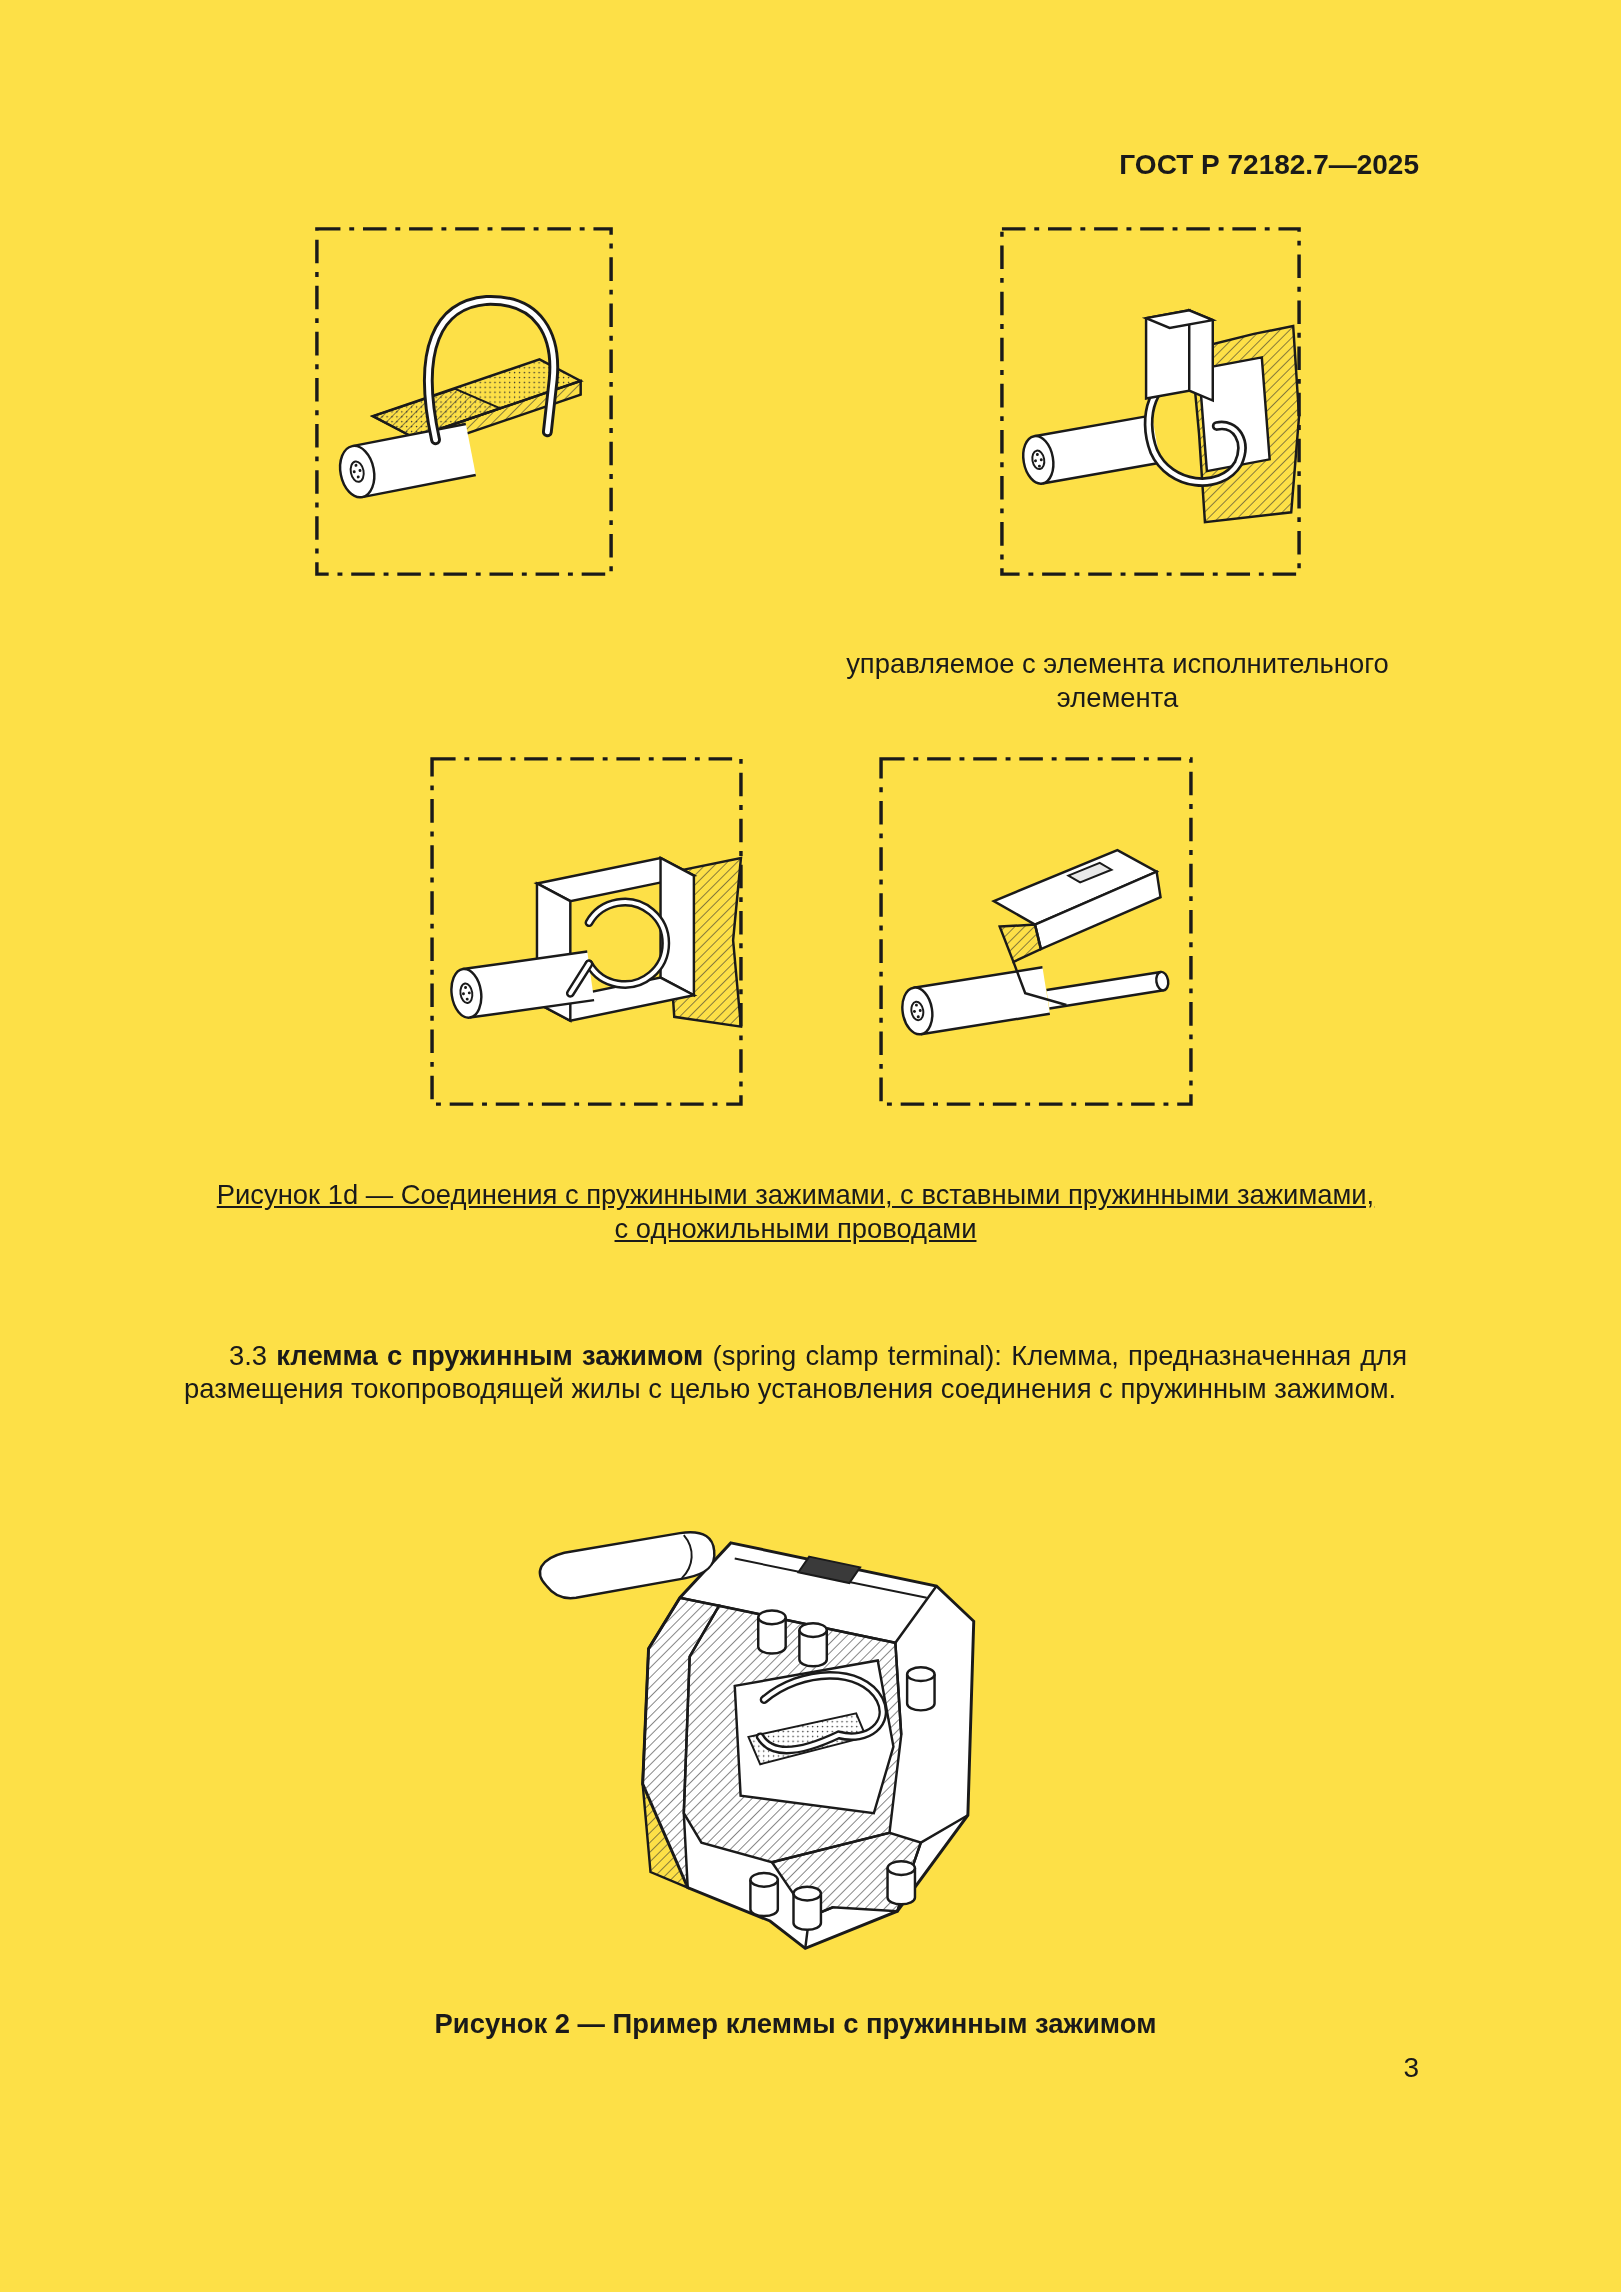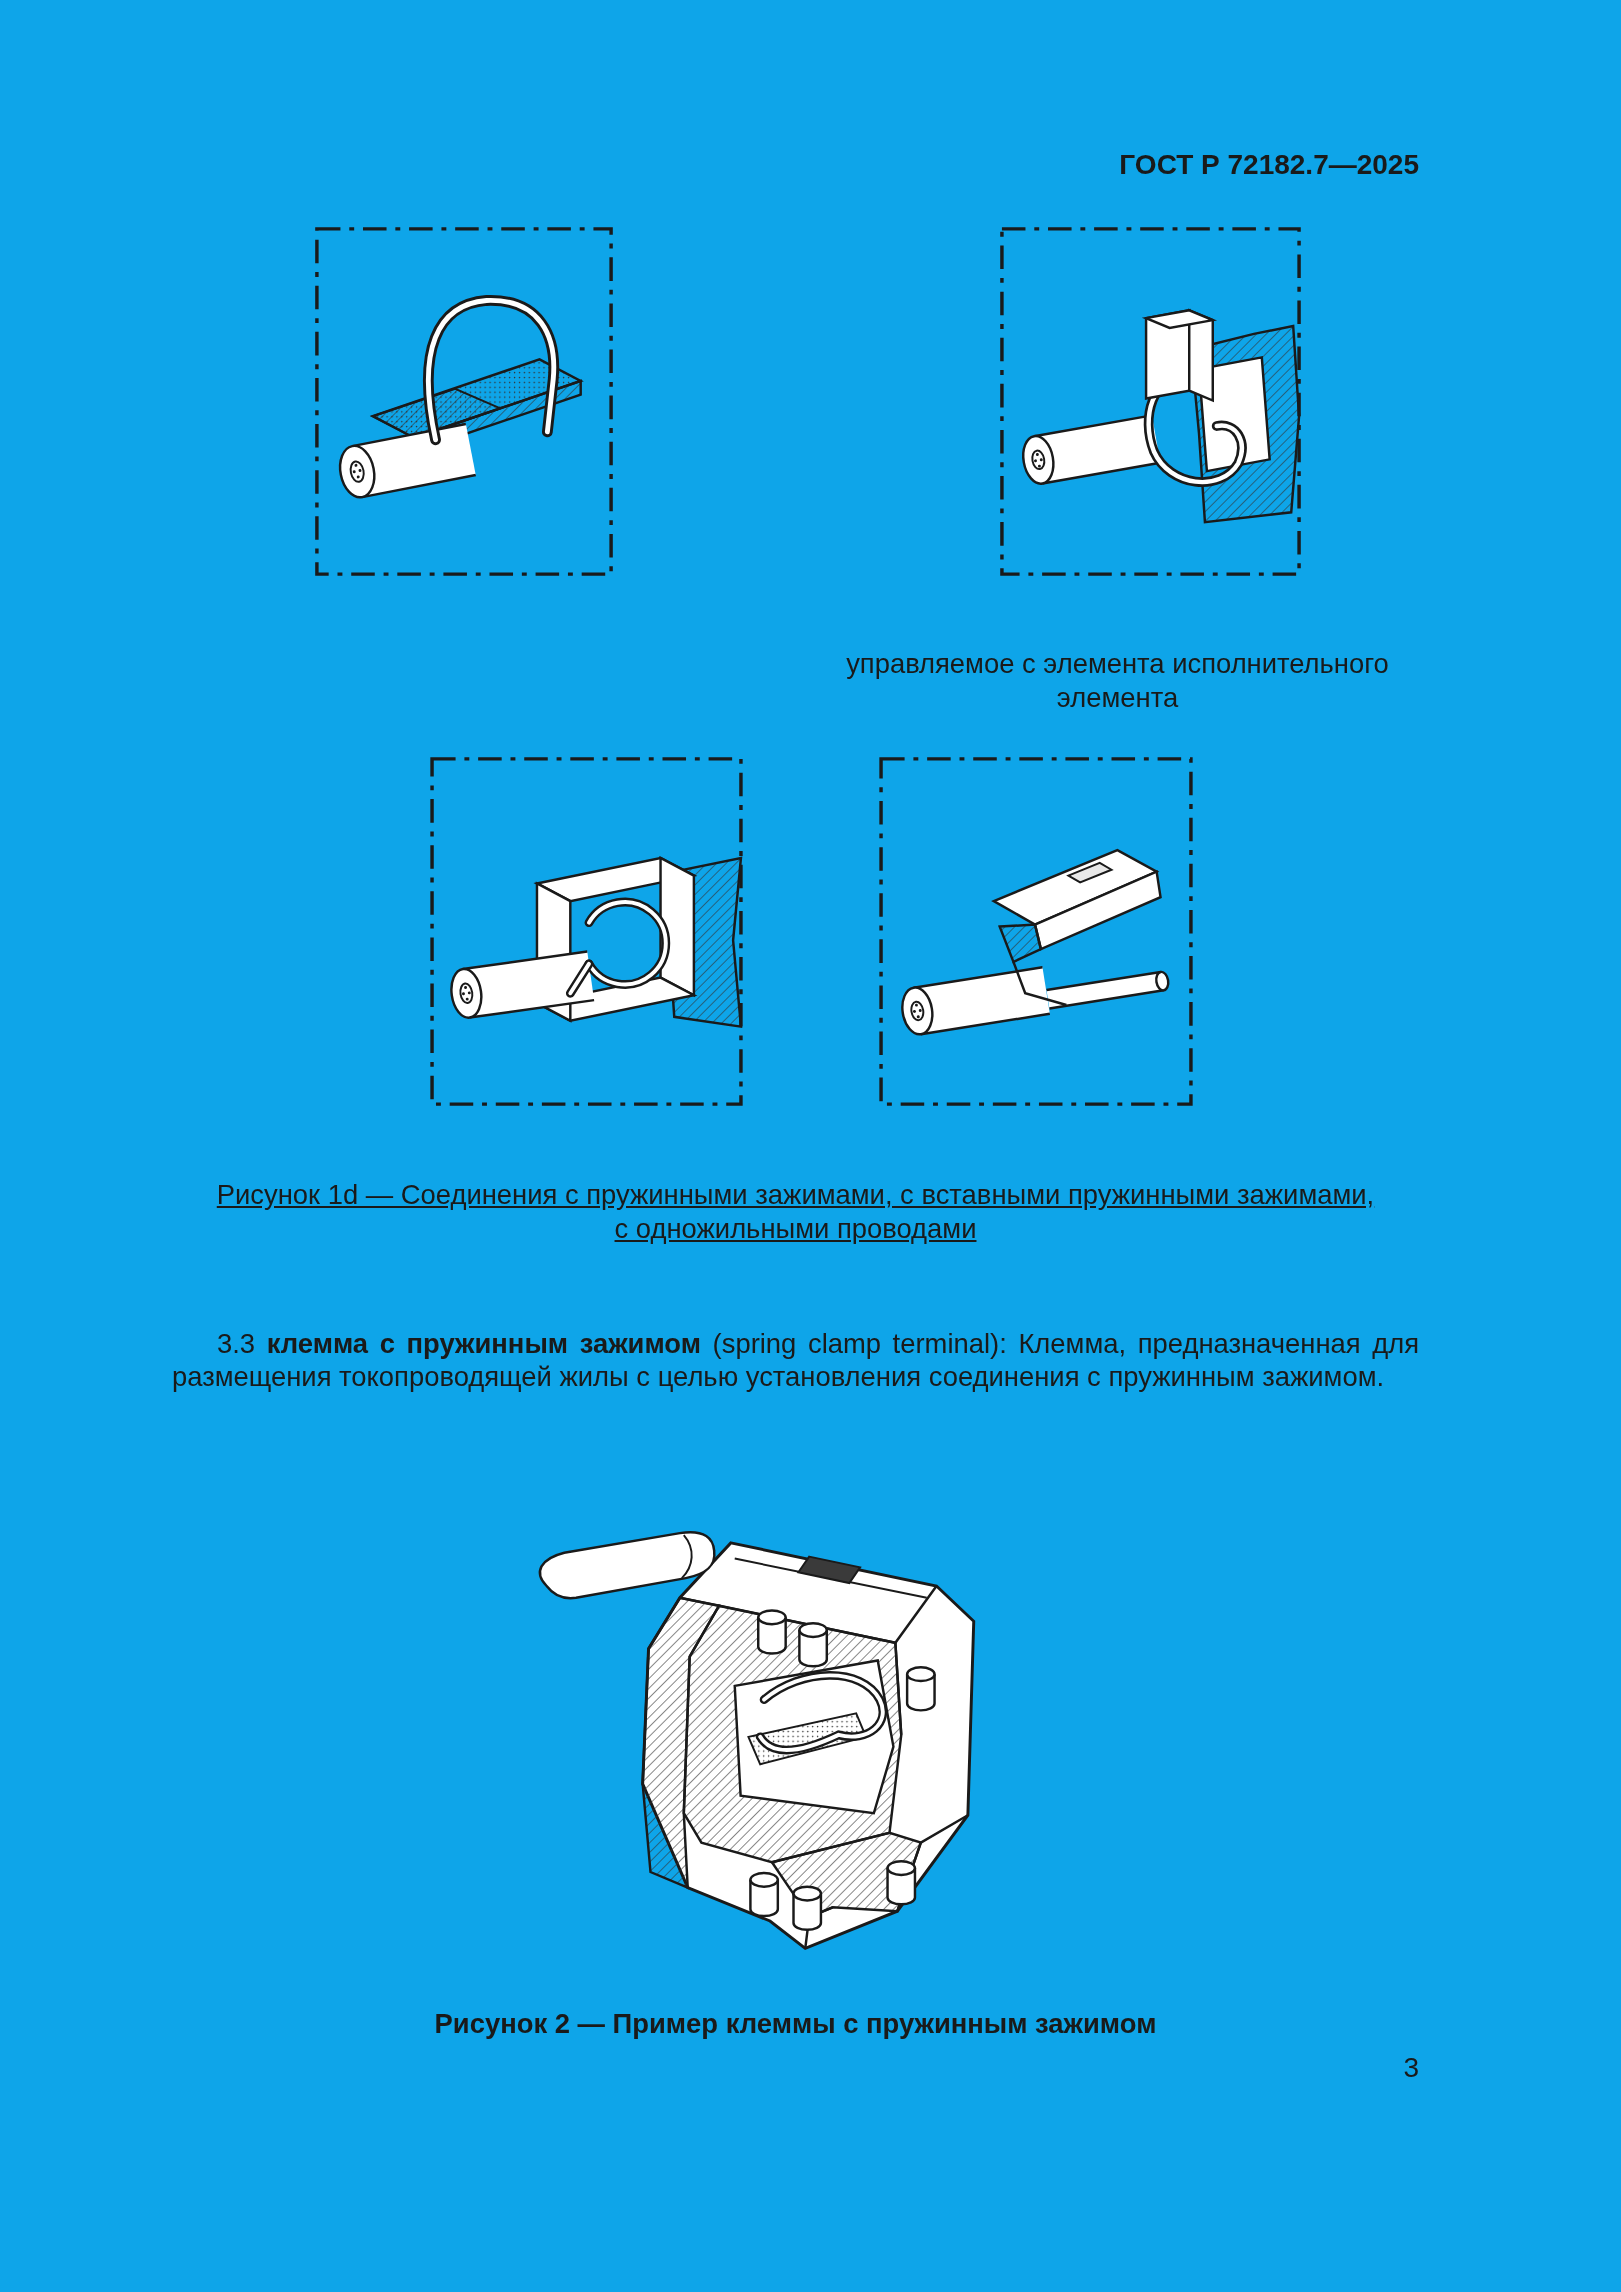--- a/index.html
+++ b/index.html
@@ -1,35 +1,35 @@
 <!DOCTYPE html>
 <html><head>
 <meta charset="utf-8">
 <style>
   html,body { margin:0; padding:0; background:#ffffff; }
   .page {
-    position:relative; width:1621px; height:2293px; background:#0ea5e9;
+    position:relative; width:1621px; height:2293px; background:#fde047;
     font-family:"Liberation Sans", sans-serif; color:#1a1a1a; overflow:hidden;
   }
   .doc-header {
     position:absolute; top:149px; left:172px; width:1247px;
     text-align:right; font-weight:bold; font-size:28px;
   }
   .figbox { position:absolute; }
   .caption { position:absolute; font-size:27.4px; line-height:34px; text-align:center; }
   .cap-1b { top:647px; left:108px;  width:637px; }
   .cap-1c { top:647px; left:794px;  width:647px; }
   .cap-1d { top:1178px; left:172px; width:1247px;text-decoration:underline; }
   .cap-1  { top:1260px; left:172px; width:1247px; }
   .cap-2  { top:2007px; left:172px; width:1247px;font-weight:bold; }
   .bodytext {
     position:absolute; top:1327px; left:172px; width:1247px;
     font-size:27.4px; line-height:33px; text-align:justify;
   }
-  .bodytext p { margin:0; text-indent:45px; }
+  .bodytext p { margin:12px; text-indent:45px; }
   .bodytext .term { font-weight:bold; }
   .page-number {
     position:absolute; top:2052px; left:172px; width:1247px;
     text-align:right; font-size:28px;
   }
   svg { display:block; }
 </style>
 </head>
 <body>
 

